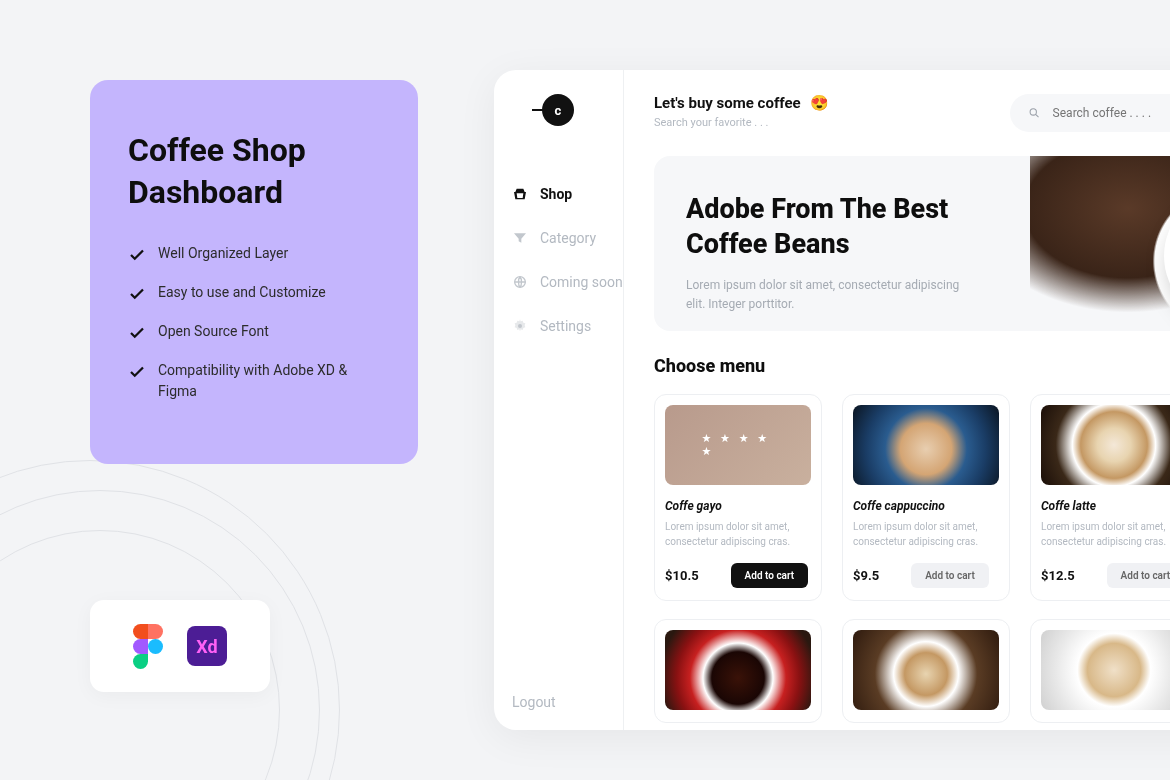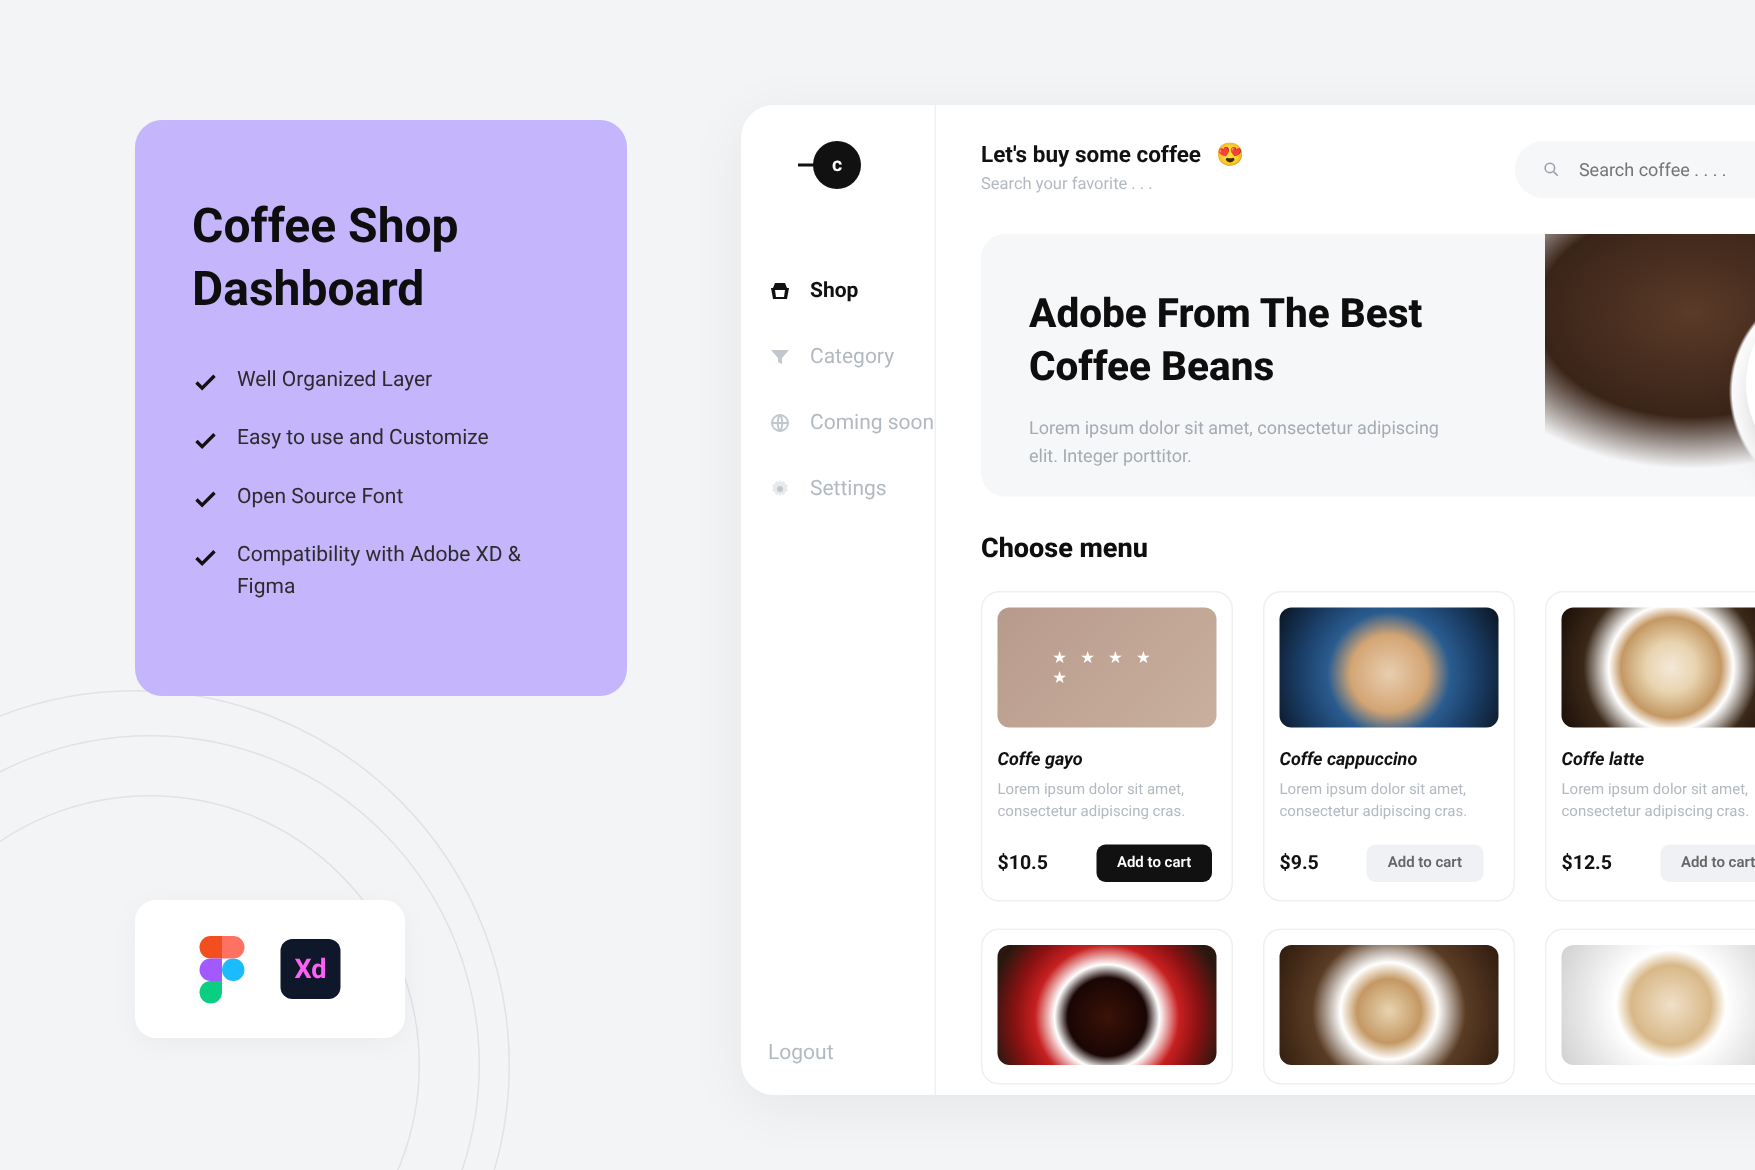--- a/index.html
+++ b/index.html
@@ -30,21 +30,21 @@
   background: #fff;
   border-radius: 14px;
   display: flex;
   align-items: center;
   justify-content: center;
   gap: 24px;
   box-shadow: 0 4px 20px rgba(0,0,0,0.04);
 }
 .figma-icon { width: 30px; height: 44px; position: relative; }
 .figma-icon .fc { position: absolute; width: 15px; height: 15px; border-radius: 50%; }
-.xd-icon { width: 40px; height: 40px; background: #0f172a; border-radius: 8px; display: flex; align-items: center; justify-content: center; color: #ff61f6; font-weight: 700; font-size: 18px; }
+.xd-icon { width: 40px; height: 40px; background: #4c1d95; border-radius: 8px; display: flex; align-items: center; justify-content: center; color: #ff61f6; font-weight: 700; font-size: 18px; }
 
 
 .deco-circle {
   position: absolute;
   border: 1.5px solid #e0e2e6;
   border-radius: 50%;
   left: -120px;
 }
 .deco-circle.c1 { width: 440px; height: 440px; top: 490px; }
 .deco-circle.c2 { width: 360px; height: 360px; top: 530px; left: -80px; }

